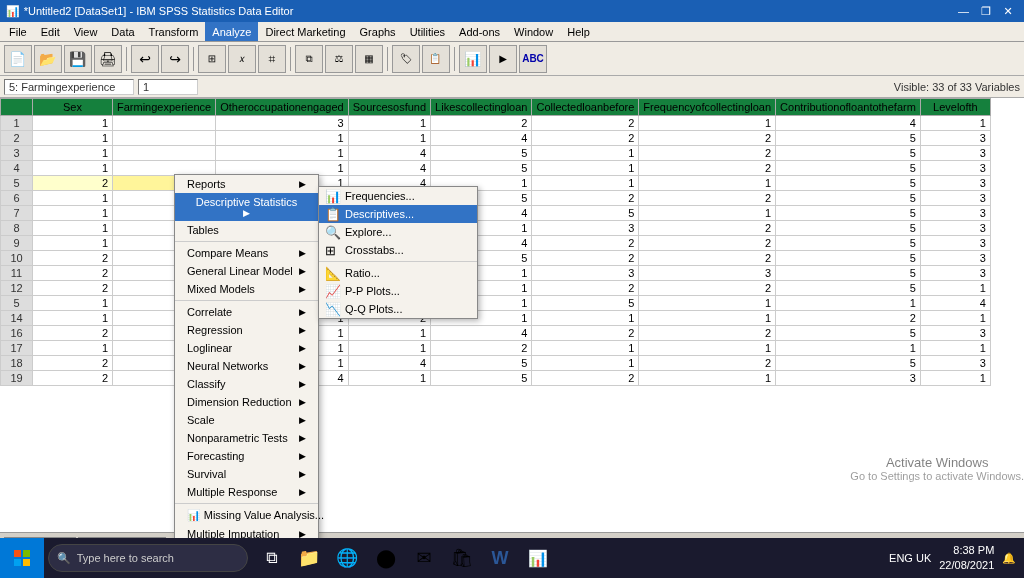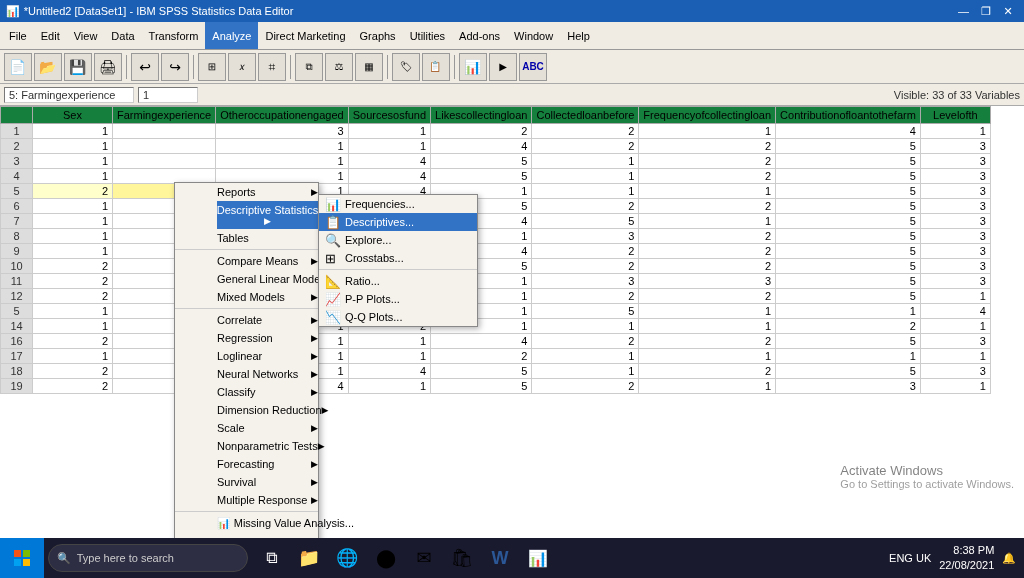--- a/index.html
+++ b/index.html
@@ -25,21 +25,21 @@
       cursor: pointer;
       font-size: 11px;
       padding: 1px 5px;
       min-width: 20px;
       text-align: center;
     }
 
     
     .menu-bar {
       background: #f0ece4;
-      height: 28px;
+      height: 20px;
       display: flex;
       align-items: center;
       border-bottom: 1px solid #999;
       padding: 0 2px;
     }
     .menu-item {
       padding: 2px 7px;
       cursor: pointer;
       font-size: 11px;
       height: 100%;
@@ -241,28 +241,27 @@
       position: absolute;
       top: 76px;
       left: 174px;
       width: 145px;
       background: #f5f2ec;
       border: 1px solid #888;
       box-shadow: 2px 2px 6px rgba(0,0,0,0.3);
       z-index: 200;
     }
     .analyze-menu .menu-section-item {
-      padding: 3px 0;
+      padding: 3px 12px;
       cursor: pointer;
       font-size: 11px;
       display: flex;
       align-items: center;
       justify-content: space-between;
       white-space: nowrap;
-      margin-left: 42px;
     }
     .analyze-menu .menu-section-item.highlighted { background: #3273c5; color: white; flex-direction: column; }
     .menu-section-item .arrow { font-size: 9px; }
     .menu-sep { height: 1px; background: #ccc; margin: 2px 0; }
 
     
     .desc-stats-menu {
       position: absolute;
       top: 88px;
       left: 318px;
@@ -285,22 +284,22 @@
     .sub-item-icon {
       position: absolute;
       left: 6px;
       font-size: 13px;
     }
 
     
     .activate-windows {
       position: absolute;
       bottom: 50px;
-      right: 10px;
-      text-align: left;
+      right: 0;
+      text-align: center;
       color: rgba(0,0,0,0.4);
       font-size: 12px;
       pointer-events: none;
     }
     .activate-windows .main-text { font-size: 13px; color: rgba(0,0,0,0.5); }
     .activate-windows .sub-text { font-size: 11px; color: rgba(0,0,0,0.4); }
   </style>
 </head>
 <body>
 

